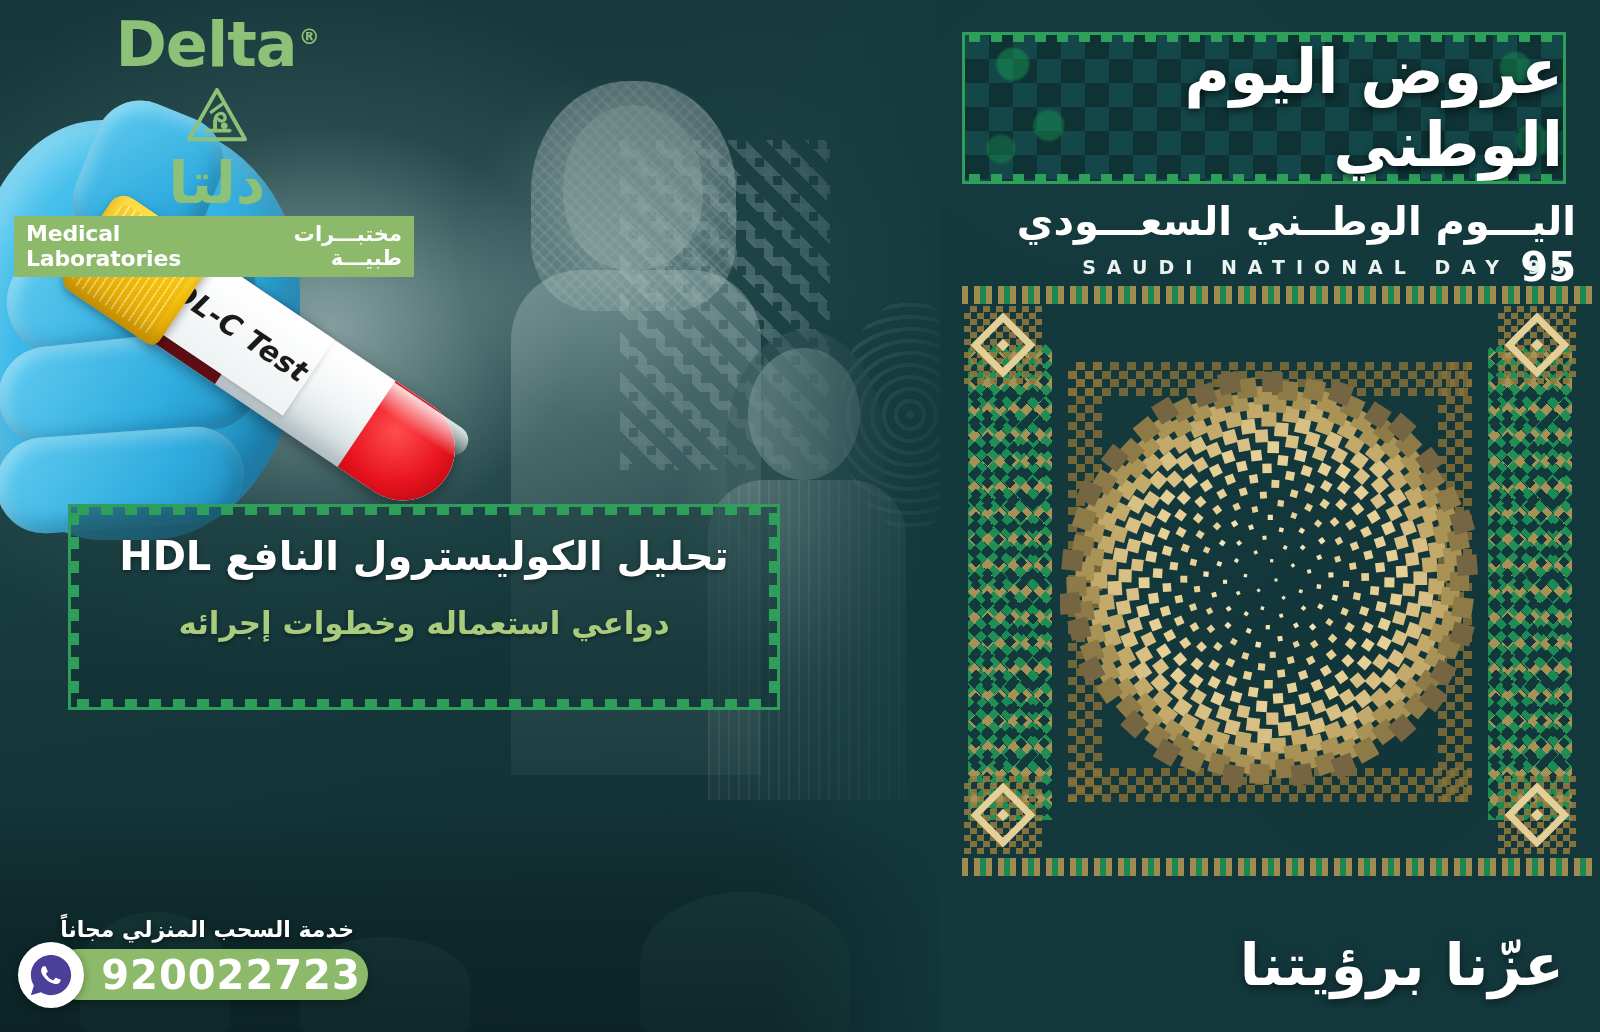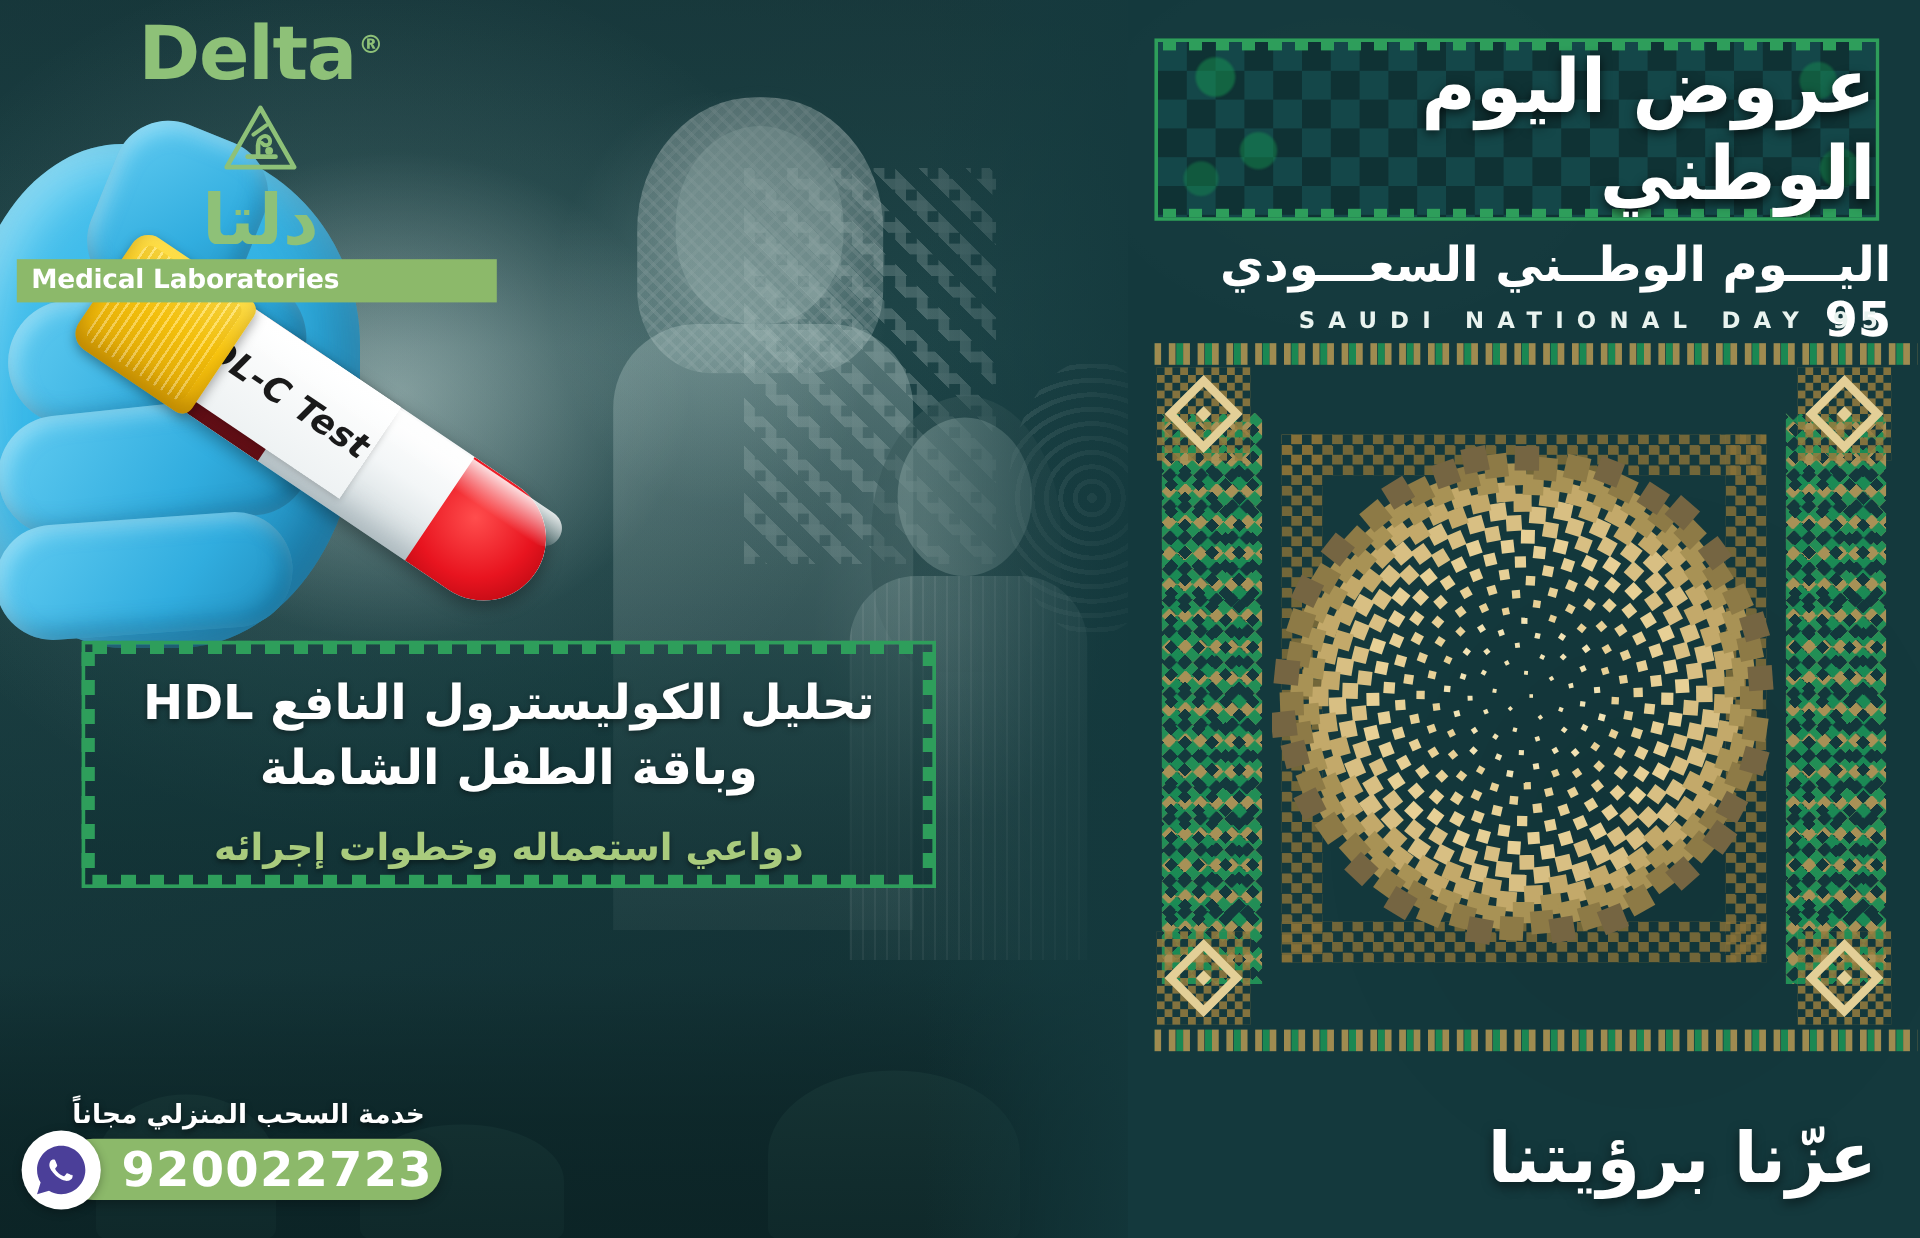--- a/index.html
+++ b/index.html
@@ -175,21 +175,21 @@
   }
   .logo-bar{
     margin-top:4px;background:#8cb96a;padding:5px 12px 6px;display:flex;
     align-items:center;justify-content:space-between;direction:ltr;gap:14px;
   }
   .logo-bar-en{font-size:22px;font-weight:700;color:#ffffff;letter-spacing:-.2px;}
   .logo-bar-ar{font-size:21px;font-weight:700;color:#ffffff;direction:rtl;letter-spacing:1px;}
 
   
   .headline-box{
-    position:absolute;left:68px;top:534px;width:712px;height:206px;z-index:35;
+    position:absolute;left:68px;top:504px;width:712px;height:206px;z-index:35;
     border:3px solid #2e9e5b;
     background:linear-gradient(180deg,rgba(22,60,62,.52),rgba(16,48,51,.62));
   }
   
   .headline-box::before{
     content:"";position:absolute;left:6px;right:6px;top:-3px;height:11px;
     background-image:repeating-linear-gradient(90deg,#2e9e5b 0 12px,transparent 12px 24px);
   }
   .headline-box::after{
     content:"";position:absolute;left:6px;right:6px;bottom:-3px;height:11px;
@@ -416,29 +416,29 @@
           <path d="M30 46 V36" stroke="#8ec178" stroke-width="4" stroke-linecap="round"></path>
           <path d="M30 36 C30 28 38 26 40 31 C42 36 36 38 33 34" stroke="#8ec178" stroke-width="3.4" fill="none" stroke-linecap="round"></path>
           <path d="M26 27 L37 19" stroke="#8ec178" stroke-width="3.4" stroke-linecap="round"></path>
           <circle cx="39.5" cy="41" r="3.4" fill="#8ec178"></circle>
         </svg>
       </span>
       <span class="logo-delta-ar">دلتا</span>
     </div>
     <div class="logo-bar">
       <span class="logo-bar-en">Medical Laboratories</span>
+      <span class="logo-bar-ar">مختبـــرات طبيـــة</span>
     </div>
   </div>
 
   <div class="headline-box">
     <div class="hb-side-l"></div>
     <div class="hb-side-r"></div>
     <div class="headline-inner">
       <div class="hl1">تحليل الكوليسترول النافع HDL</div>
-      <div class="hl2">وباقة الطفل الشاملة</div>
       <div class="hl-sub">دواعي استعماله وخطوات إجرائه</div>
     </div>
   </div>
 
   <div class="contact">
     <div class="contact-caption">خدمة السحب المنزلي مجاناً</div>
     <div class="contact-pill">
       <span class="wa-badge">
         <svg viewBox="0 0 48 48" xmlns="http://www.w3.org/2000/svg">
           <path d="M24 3C12.4 3 3 12.4 3 24c0 4 1.1 7.7 3.1 10.9L3 45l10.4-3C16.5 43.9 20.1 45 24 45c11.6 0 21-9.4 21-21S35.6 3 24 3z" fill="#4b3f99"></path>

